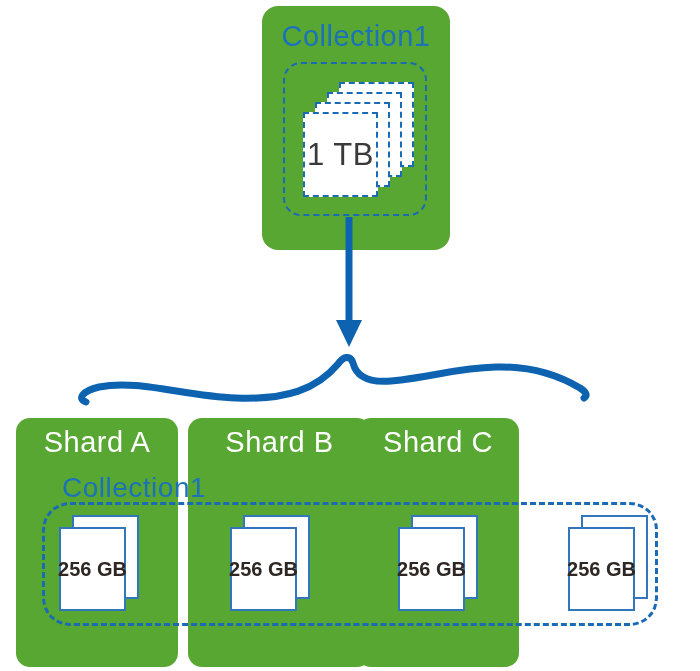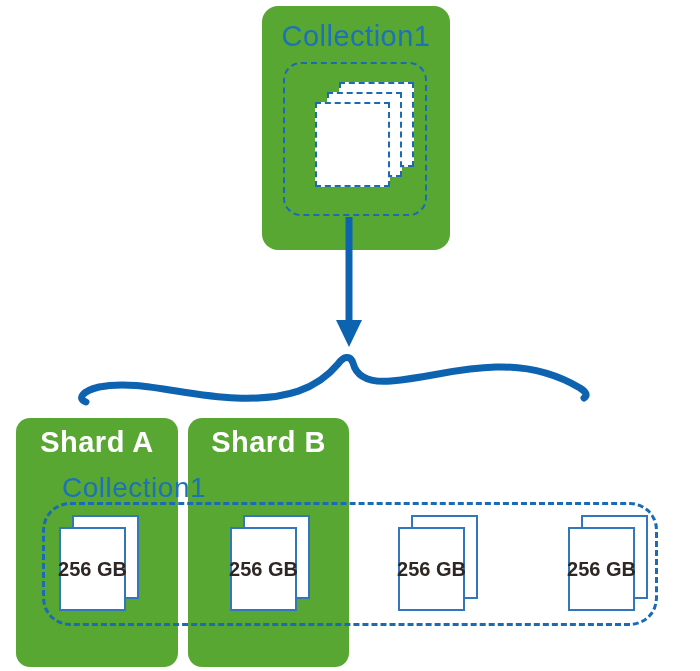--- a/index.html
+++ b/index.html
@@ -32,23 +32,23 @@
   .box-title {
     position: absolute;
     left: 0; right: 0;
     text-align: center;
     font-size: 29px;
     letter-spacing: 0.5px;
     white-space: nowrap;
   }
   .collection-box .box-title { top: 14px; color: var(--label-blue); }
   .shard-box { top: 418px; height: 249px; border-radius: 14px; }
-  .shard-box .box-title { top: 8px; color: #ffffff; font-weight: bold; }
+  .shard-box .box-title { top: 8px; color: #ffffff; }
   .shard-a { left: 16px;  width: 162px; }
-  .shard-b { left: 188px; width: 161px; }
+  .shard-b { left: 188px; width: 161px; padding-left: 22px; }
   .shard-c { left: 357px; width: 162px; }
   .shard-d { left: 525px; width: 159px; }
 
   .dashed-region {
     position: absolute;
     border: 2px dashed var(--dash-blue);
     border-radius: 18px;
     box-sizing: border-box;
     background: transparent;
   }
@@ -130,20 +130,23 @@
 <body>
 
 <div class="canvas">
 
   <div class="green-box collection-box">
     <div class="box-title">Collection1</div>
     <div class="dashed-region collection-dashed"></div>
     <div class="doc dashed-doc p4"></div>
     <div class="doc dashed-doc p3"></div>
     <div class="doc dashed-doc p2"></div>
+    <div class="doc dashed-doc p1">
+      <span class="tb-label">1 TB</span>
+    </div>
   </div>
 
   <svg class="flow-svg" width="700" height="671" viewBox="0 0 700 671">
     <line class="arrow-line" x1="349" y1="217" x2="349" y2="323"></line>
     <polygon class="arrow-head" points="336,320 362,320 349,347"></polygon>
     <path class="brace" d="M 86 402
          C 77 399, 82 391, 99 387
          C 138 379, 184 396, 236 398
          C 287 400, 317 389, 338 364
          C 343 357, 350 354, 353 363
@@ -151,20 +154,23 @@
          C 434 377, 455 368, 496 367
          C 532 366, 558 375, 580 388
          C 586 392, 588 395, 584 398"></path>
   </svg>
 
   <div class="green-box shard-box shard-a">
     <div class="box-title">Shard A</div>
   </div>
   <div class="green-box shard-box shard-b">
     <div class="box-title">Shard B</div>
+  </div>
+  <div class="green-box shard-box shard-c">
+    <div class="box-title">Shard C</div>
   </div>
 
   <div class="shard-collection-label">Collection1</div>
   <div class="dashed-region shard-dashed"></div>
 
   <div class="doc solid-doc docA-back"></div>
   <div class="doc solid-doc docA-front">
     <span class="gb-label">256 GB</span>
   </div>
 

